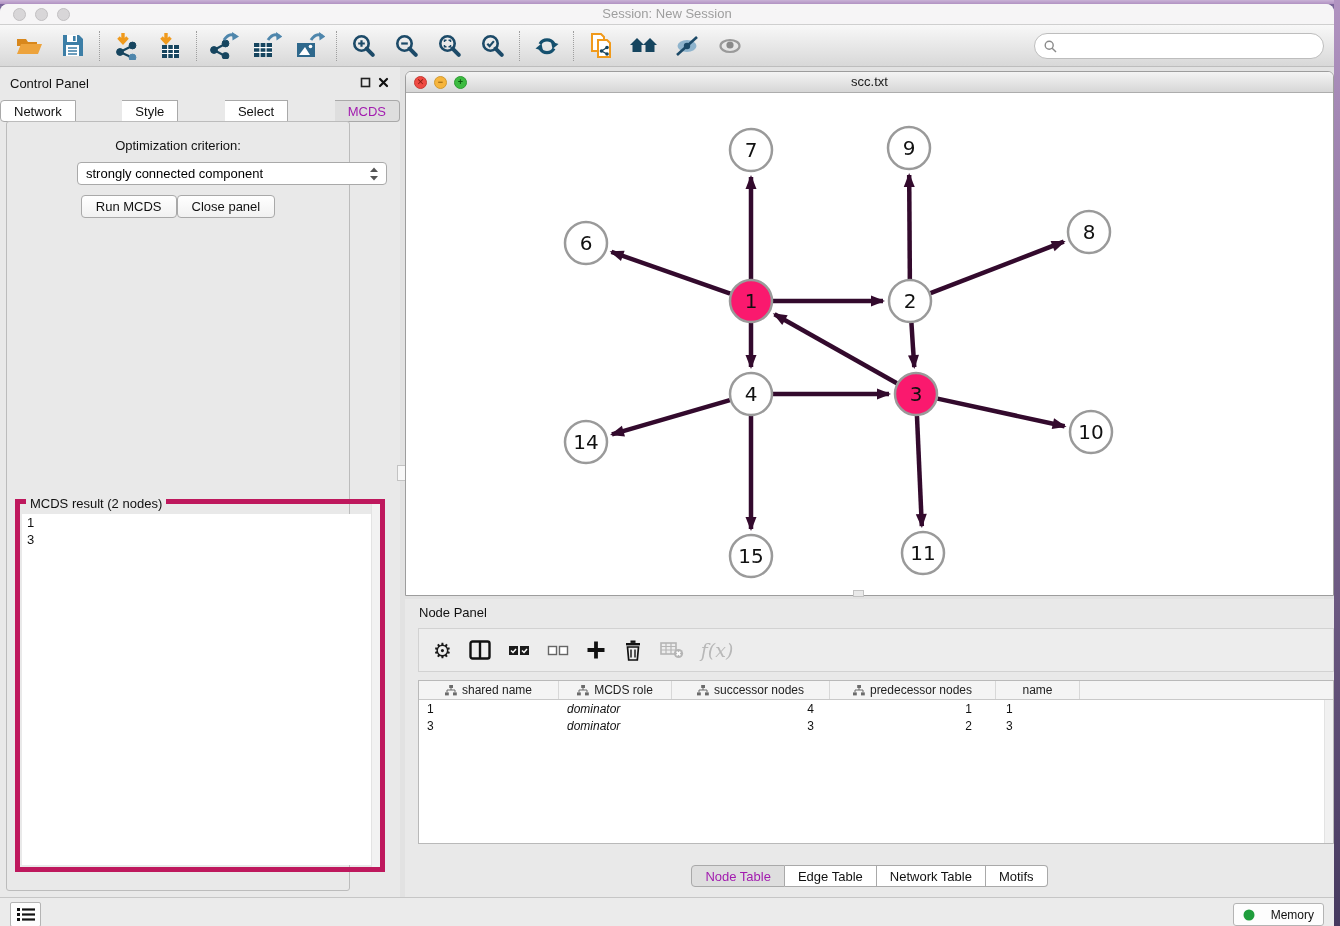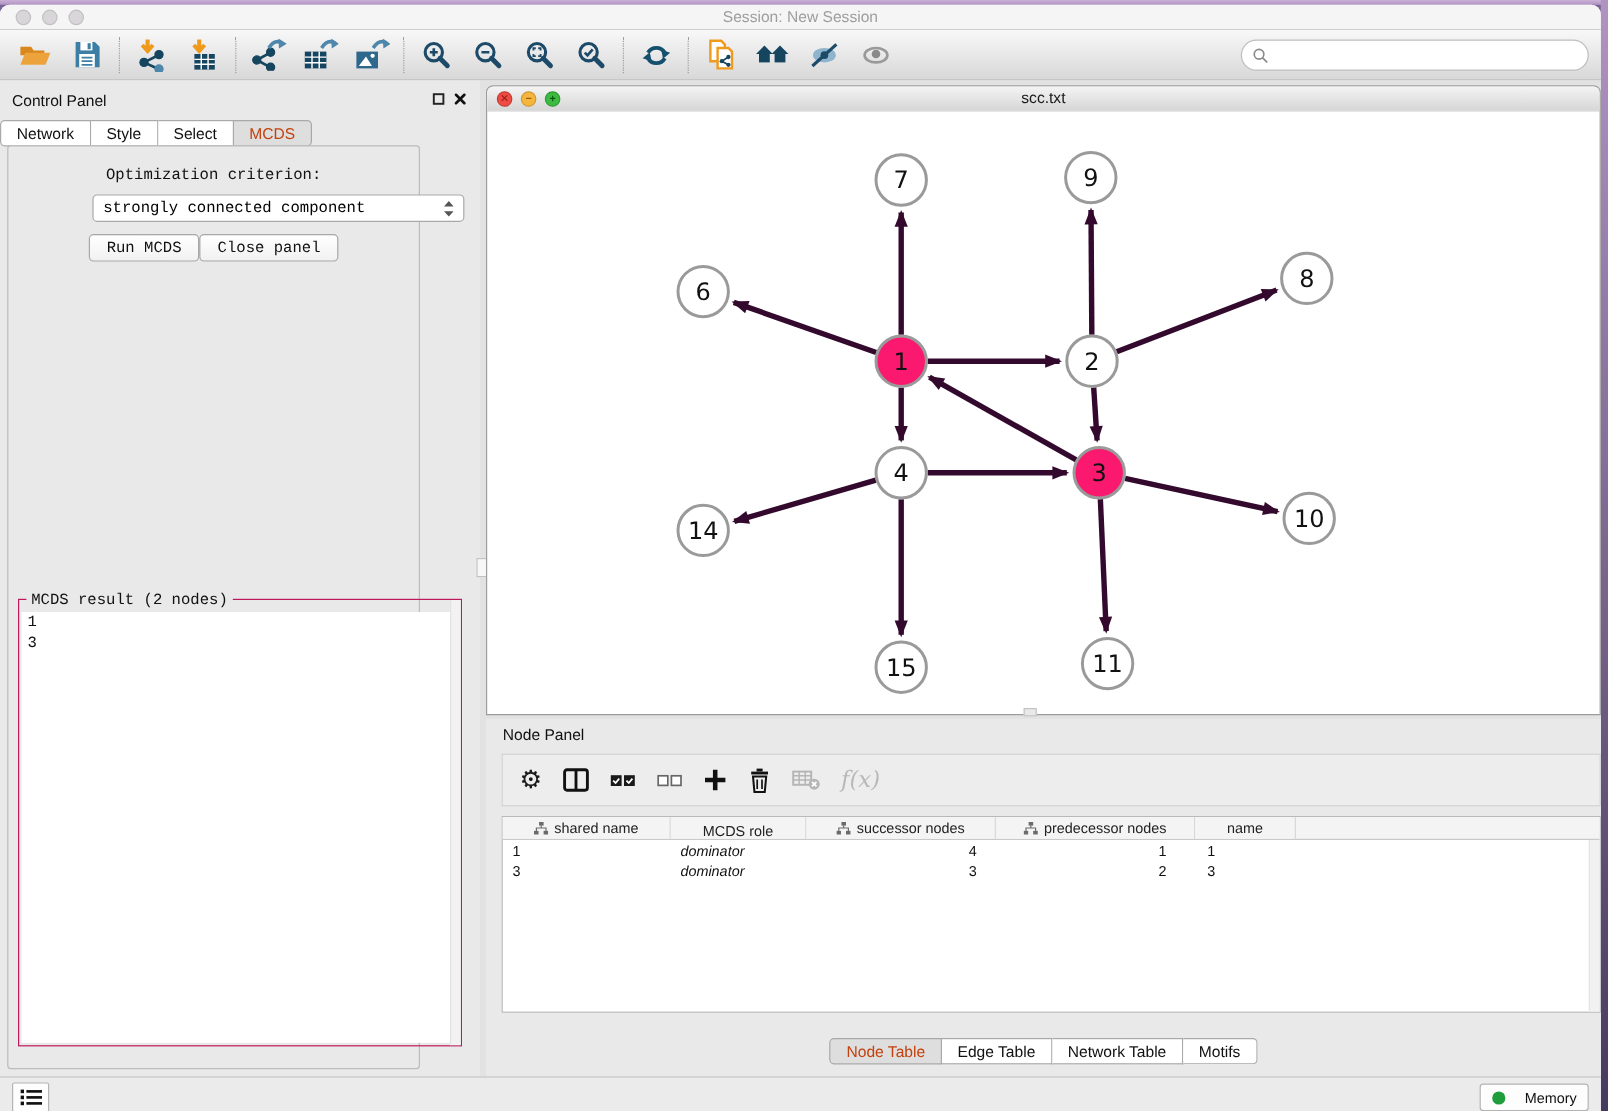--- a/index.html
+++ b/index.html
@@ -27,32 +27,32 @@
   
   #backdrop { left:400px; top:63px; width:934px; height:830px; background:#e2e2e2; }
   .v-grip { left:397px; top:461px; width:9px; height:16px; background:#f7f7f7; border:1px solid #c3c3c3; }
   .h-grip { left:853px; top:586px; width:11px; height:7px; background:#e9e9e9; border:1px solid #c3c3c3; }
 
   
   #control-panel { left:0; top:63px; width:400px; height:830px; background:#e9e9e9; }
   #cp-title { left:10px; top:9px; font-size:13px; color:#111; }
   .panel-float { width:11px; height:11px; }
   .panel-close { width:11px; height:11px; }
-  #cp-tabs { left:0; top:33px; width:100%; display:flex; justify-content:flex-start; }
+  #cp-tabs { left:0; top:33px; width:100%; display:flex; justify-content:space-between; }
   .tab { height:22px; padding:0 13px; background:#fff; border:1px solid #a9a9a9; border-left:none; font-size:13px; color:#111; display:flex; align-items:center; font-family:inherit; }
   .tab.first { border-left:1px solid #a9a9a9; border-radius:4px 0 0 4px; }
   .tab.last { border-radius:0 4px 4px 0; }
-  .tab.ghost { background:#dedede; color:#c2410c; }
-  #cp-pane { left:6px; top:54px; width:344px; height:770px; border:1px solid #bcbcbc; border-radius:3px; background:#e9e9e9;font-family:Liberation Mono, monospace; }
+  .tab.ghost { background:#dedede; color:#a21caf; }
+  #cp-pane { left:6px; top:54px; width:344px; height:770px; border:1px solid #bcbcbc; border-radius:3px; background:#e9e9e9; }
   #opt-label { left:0; top:16px; width:100%; text-align:center; font-size:13px; color:#111; }
   #criterion { left:39px; top:40px; width:310px; height:23px; background:#fff; border:1px solid #a9a9a9; border-radius:4px; display:flex; align-items:center; padding:0 8px; font-size:13px;margin-left:31px; }
   #criterion .spin { margin-left:auto; }
   #cp-buttons { left:0; top:73px; width:100%; display:flex; justify-content:center; gap:0; }
   .push-btn { height:23px; padding:0 14px; background:linear-gradient(#ffffff,#f1f1f1); border:1px solid #a9a9a9; border-radius:4px; font-size:13px; color:#111; font-family:inherit; }
-  #mcds-fieldset { left:8px; top:377px; width:370px; height:373px; border:1px solid #be185d; }
+  #mcds-fieldset { left:8px; top:377px; width:370px; height:373px; border:5px solid #be185d; }
   #mcds-legend { left:6px; top:-8px; background:#e9e9e9; padding:0 4px; font-size:13px; color:#111; }
   #mcds-white { left:2px; top:10px; right:2px; bottom:2px; background:#fff; overflow:hidden; }
   #mcds-white .line { font-size:13px; line-height:17px; padding-left:5px; color:#111; }
   #mcds-scroll { right:0; top:0; bottom:0; width:9px; background:#f2f2f2; border-left:1px solid #e3e3e3; }
 
   
   #net-window { left:405px; top:67px; width:929px; height:525px; background:#fff; border:1px solid #9d9d9d; border-radius:6px 6px 0 0; }
   #net-titlebar { left:0; top:0; width:100%; height:21px; background:linear-gradient(#f4f4f4,#d6d6d6); border-bottom:1px solid #adadad; border-radius:5px 5px 0 0; }
   .traffic { left:8px; top:4px; display:flex; gap:7px; }
   .tfc { width:13px; height:13px; border-radius:50%; font-size:9px; font-weight:bold; display:flex; align-items:center; justify-content:center; line-height:1; }
@@ -63,21 +63,21 @@
 
   
   #table-panel { left:405px; top:595px; width:929px; height:298px; background:#e9e9e9; }
   #tp-title { left:14px; top:6px; font-size:13px; color:#111; }
   #tp-toolbar { left:13px; top:29px; width:916px; height:44px; background:#ededed; border:1px solid #d2d2d2; display:flex; align-items:center; padding-left:14px; gap:17px; }
   .tp-ico { display:flex; align-items:center; justify-content:center; background:none; border:none; height:30px; }
   .fx { font-family:"DejaVu Serif",serif; font-style:italic; font-size:19px; color:#b8b8b8; }
   #node-table { left:13px; top:81px; width:916px; height:164px; background:#fff; border:1px solid #b9b9b9; }
   #nt-header { display:flex; height:19px; background:#f4f4f4; border-bottom:1px solid #c9c9c9; }
   .hcell { display:flex; align-items:center; justify-content:center; gap:5px; font-size:12px; color:#222; border-right:1px solid #d8d8d8; background:#f4f4f4; }
-  .c0 { width:140px; } .c1 { width:113px;flex-direction:column; } .c2 { width:158px; } .c3 { width:166px; } .c4 { width:84px; }
+  .c0 { width:140px; } .c1 { width:113px; } .c2 { width:158px; } .c3 { width:166px; } .c4 { width:84px; }
   .trow { display:flex; height:17px; align-items:center; }
   .tcell { font-size:12px; color:#111; overflow:hidden; white-space:nowrap; }
   .tcell.c0 { padding-left:8px; } .tcell.c1 { padding-left:8px;font-style:italic; }
   .tcell.c2 { text-align:right; padding-right:16px; } .tcell.c3 { text-align:right; padding-right:24px; }
   .tcell.c4 { padding-left:10px; }
   #nt-scroll { right:0; top:19px; bottom:0; width:9px; background:#f1f1f1; border-left:1px solid #e3e3e3; }
   #tp-tabs { left:0; top:266px; width:100%; display:flex; justify-content:center; }
 
   
   #status-bar { left:0; top:893px; width:1334px; height:33px; background:#ebebeb; border-top:1px solid #c6c6c6; }

